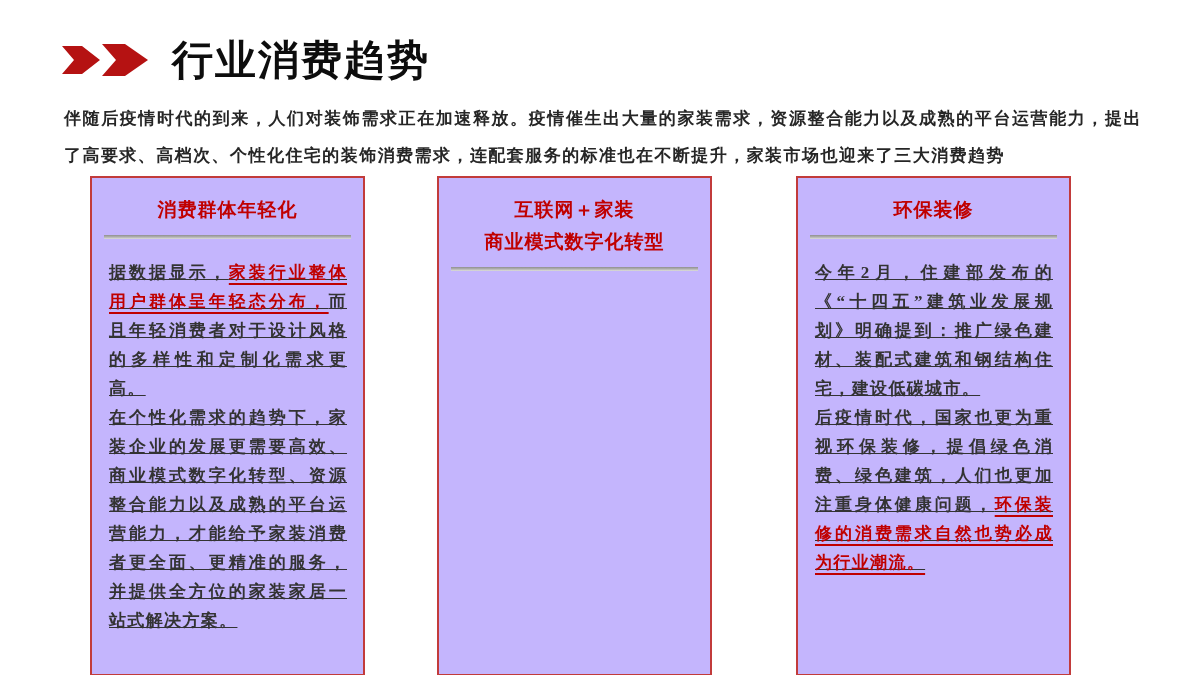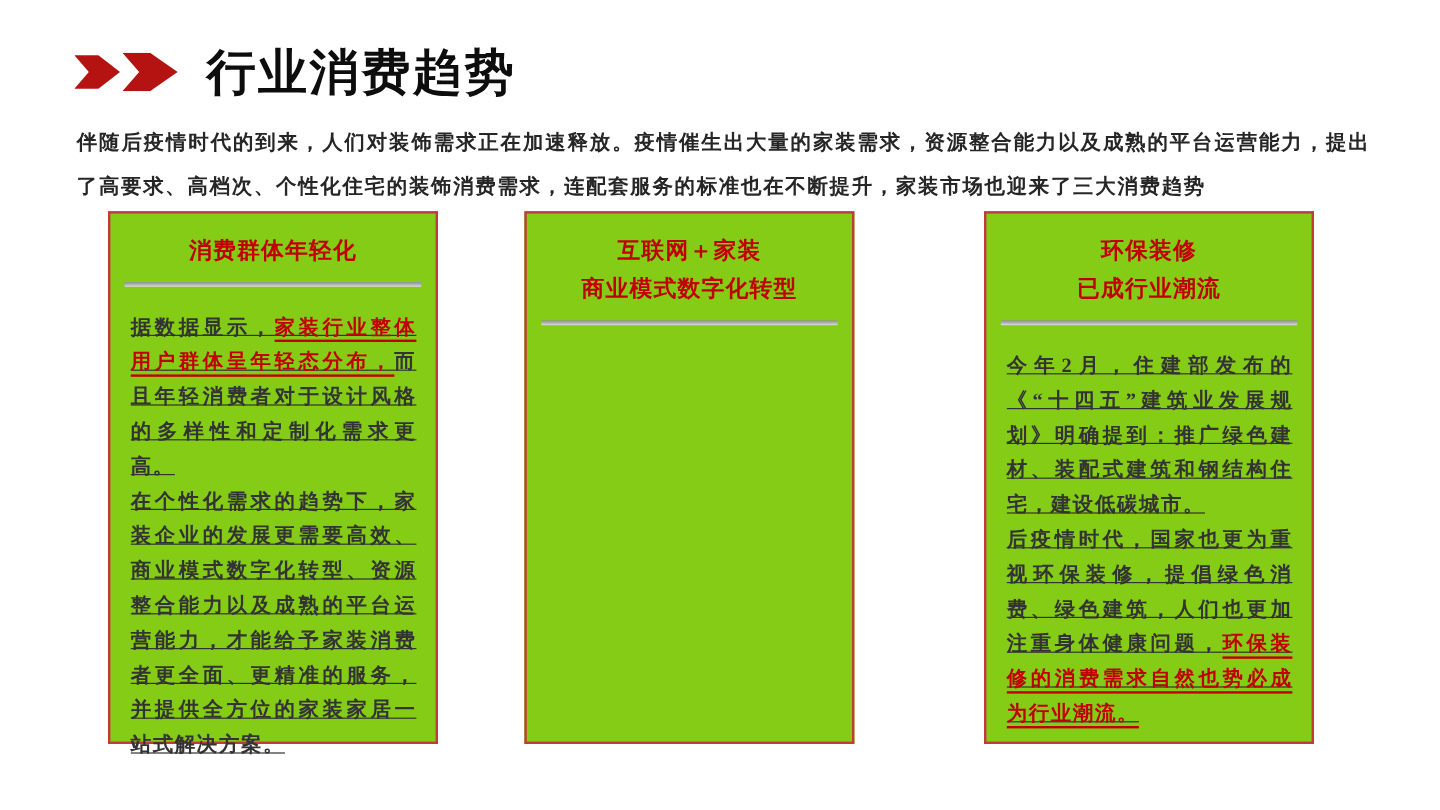--- a/index.html
+++ b/index.html
@@ -30,28 +30,28 @@
     margin:0;
     font-size:17px;font-weight:bold;color:#262626;
     letter-spacing:1.45px;
     line-height:37px;
     text-align:justify;
   }
   
   .cards{position:absolute;left:0;top:176px;width:1200px;height:444px;}
   .card{
     position:absolute;top:0;
-    width:275px;height:444px;
+    width:275px;height:500px;
     box-sizing:border-box;
-    background:#84cc16;
+    background:#c4b5fd;
     border:2px solid #c23b3b;
   }
   .card.c0{left:90px}
   .card.c1{left:437px}
-  .card.c2{left:820px}
+  .card.c2{left:796px}
   .card-title{
     margin:16px 0 0 0;
     text-align:center;
     color:#c00000;
     font-weight:bold;
     font-size:19px;
     letter-spacing:1px;
     line-height:32px;
   }
   .card-divider{
@@ -109,21 +109,20 @@
       <div class="card-title">
         <div>互联网＋家装</div>
         <div>商业模式数字化转型</div>
       </div>
       <div class="card-divider"></div>
     </div>
 
     <div class="card c2">
       <div class="card-title">
         <div>环保装修</div>
-        <div>已成行业潮流</div>
       </div>
       <div class="card-divider"></div>
       <div class="card-body">
           <p><span>今年2月，住建部发布的《“十四五”建筑业发展规划》明确提到：推广绿色建材、装配式建筑和钢结构住宅，建设低碳城市。</span></p>
           <p><span>后疫情时代，国家也更为重视环保装修，提倡绿色消费、绿色建筑，人们也更加注重身体健康问题，</span><span class="hl">环保装修的消费需求自然也势必成为行业潮流。</span></p>
         </div>
     </div>
   </div>
 
 </div>

